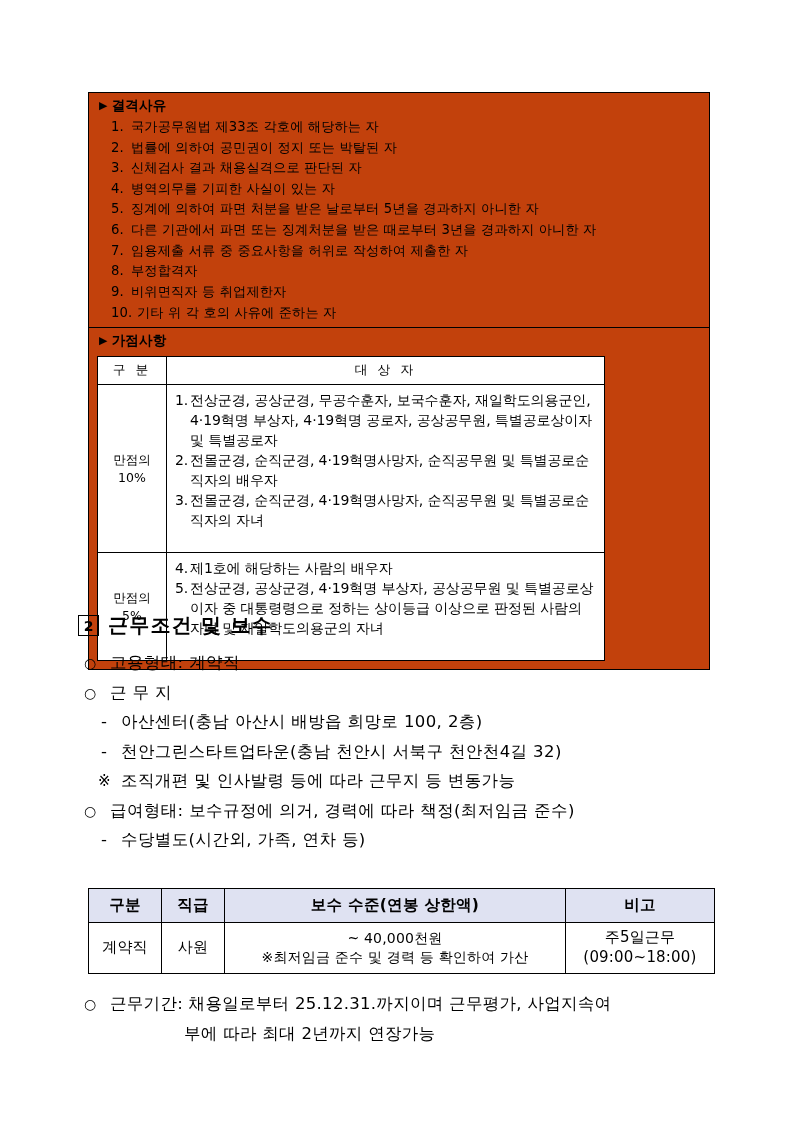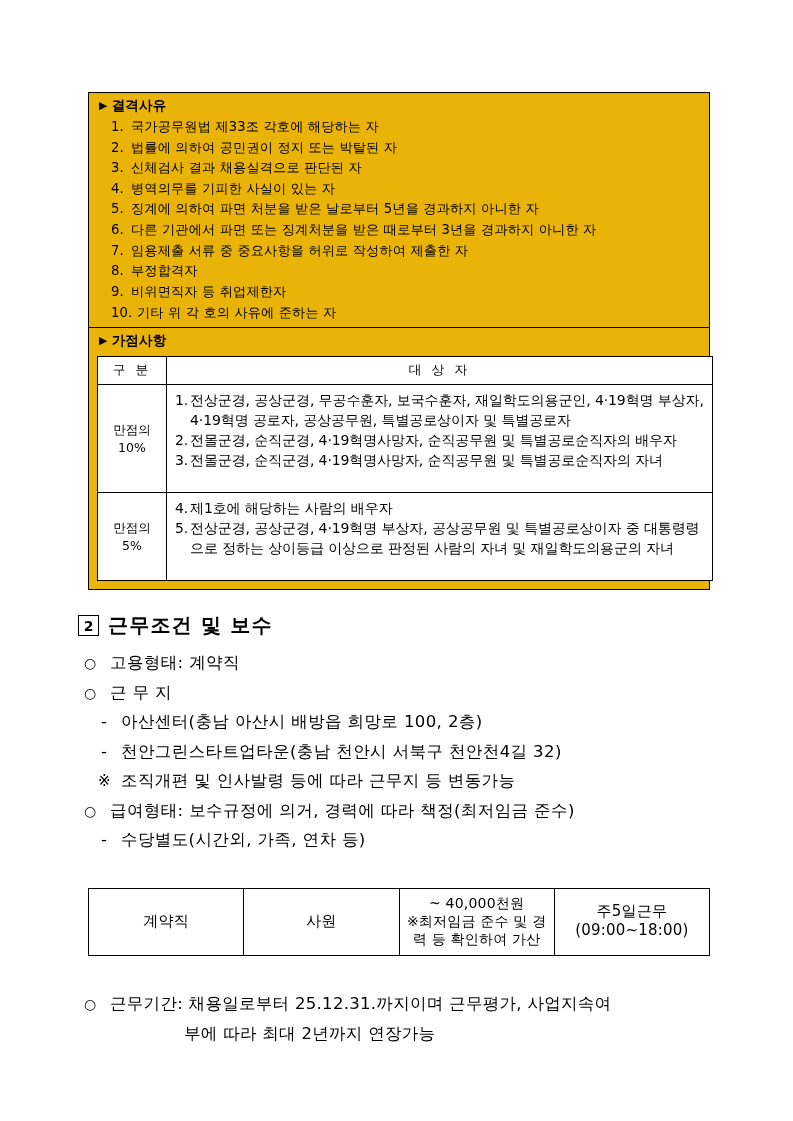--- a/index.html
+++ b/index.html
@@ -24,21 +24,21 @@
   }
 
   
   .outer-box {
     position: absolute;
     left: 88px;
     top: 92px;
     width: 622px;
     border: 1.5px solid #000;
     box-sizing: border-box;
-    background: #eab308;
+    background: #c2410c;
   }
 
   .sec-head {
     font-size: 13.5px;
     font-weight: bold;
     letter-spacing: 0.2px;
     padding: 3px 0 2px 10px;
     line-height: 1.35;
   }
   .sec-head .tri {
@@ -75,21 +75,21 @@
     font-size: 13.2px;
     line-height: 1.62;
     padding-left: 24px;
     letter-spacing: 0.1px;
   }
 
   
   .inner-tbl {
     border-collapse: collapse;
     margin: 4px 8px 8px 8px;
-    width: 616px;
+    width: 508px;
     table-layout: fixed;
   }
   .inner-tbl th, .inner-tbl td {
     border: 1.2px solid #000;
     vertical-align: middle;
     background: #fff;
   }
   .inner-tbl th {
     font-size: 12.8px;
     font-weight: normal;
@@ -312,20 +312,26 @@
       <span>급여형태: 보수규정에 의거, 경력에 따라 책정(최저임금 준수)</span>
     </div>
     <div class="bl indent">
       <span class="mk">-</span>
       <span>수당별도(시간외, 가족, 연차 등)</span>
     </div>
   </div>
 
   <table class="pay-tbl">
     <tbody>
+        <tr>
+      <th class="c-gubun">구분</th>
+      <th class="c-jikgup">직급</th>
+      <th class="c-pay">보수 수준(연봉 상한액)</th>
+      <th class="c-bigo">비고</th>
+    </tr>
     <tr>
       <td>계약직</td>
       <td>사원</td>
       <td class="small">
         <span class="l2">~ 40,000천원</span>
         <span class="l2">※최저임금 준수 및 경력 등 확인하여 가산</span>
       </td>
       <td>
         <span class="l2">주5일근무</span>
         <span class="l2">(09:00~18:00)</span>

